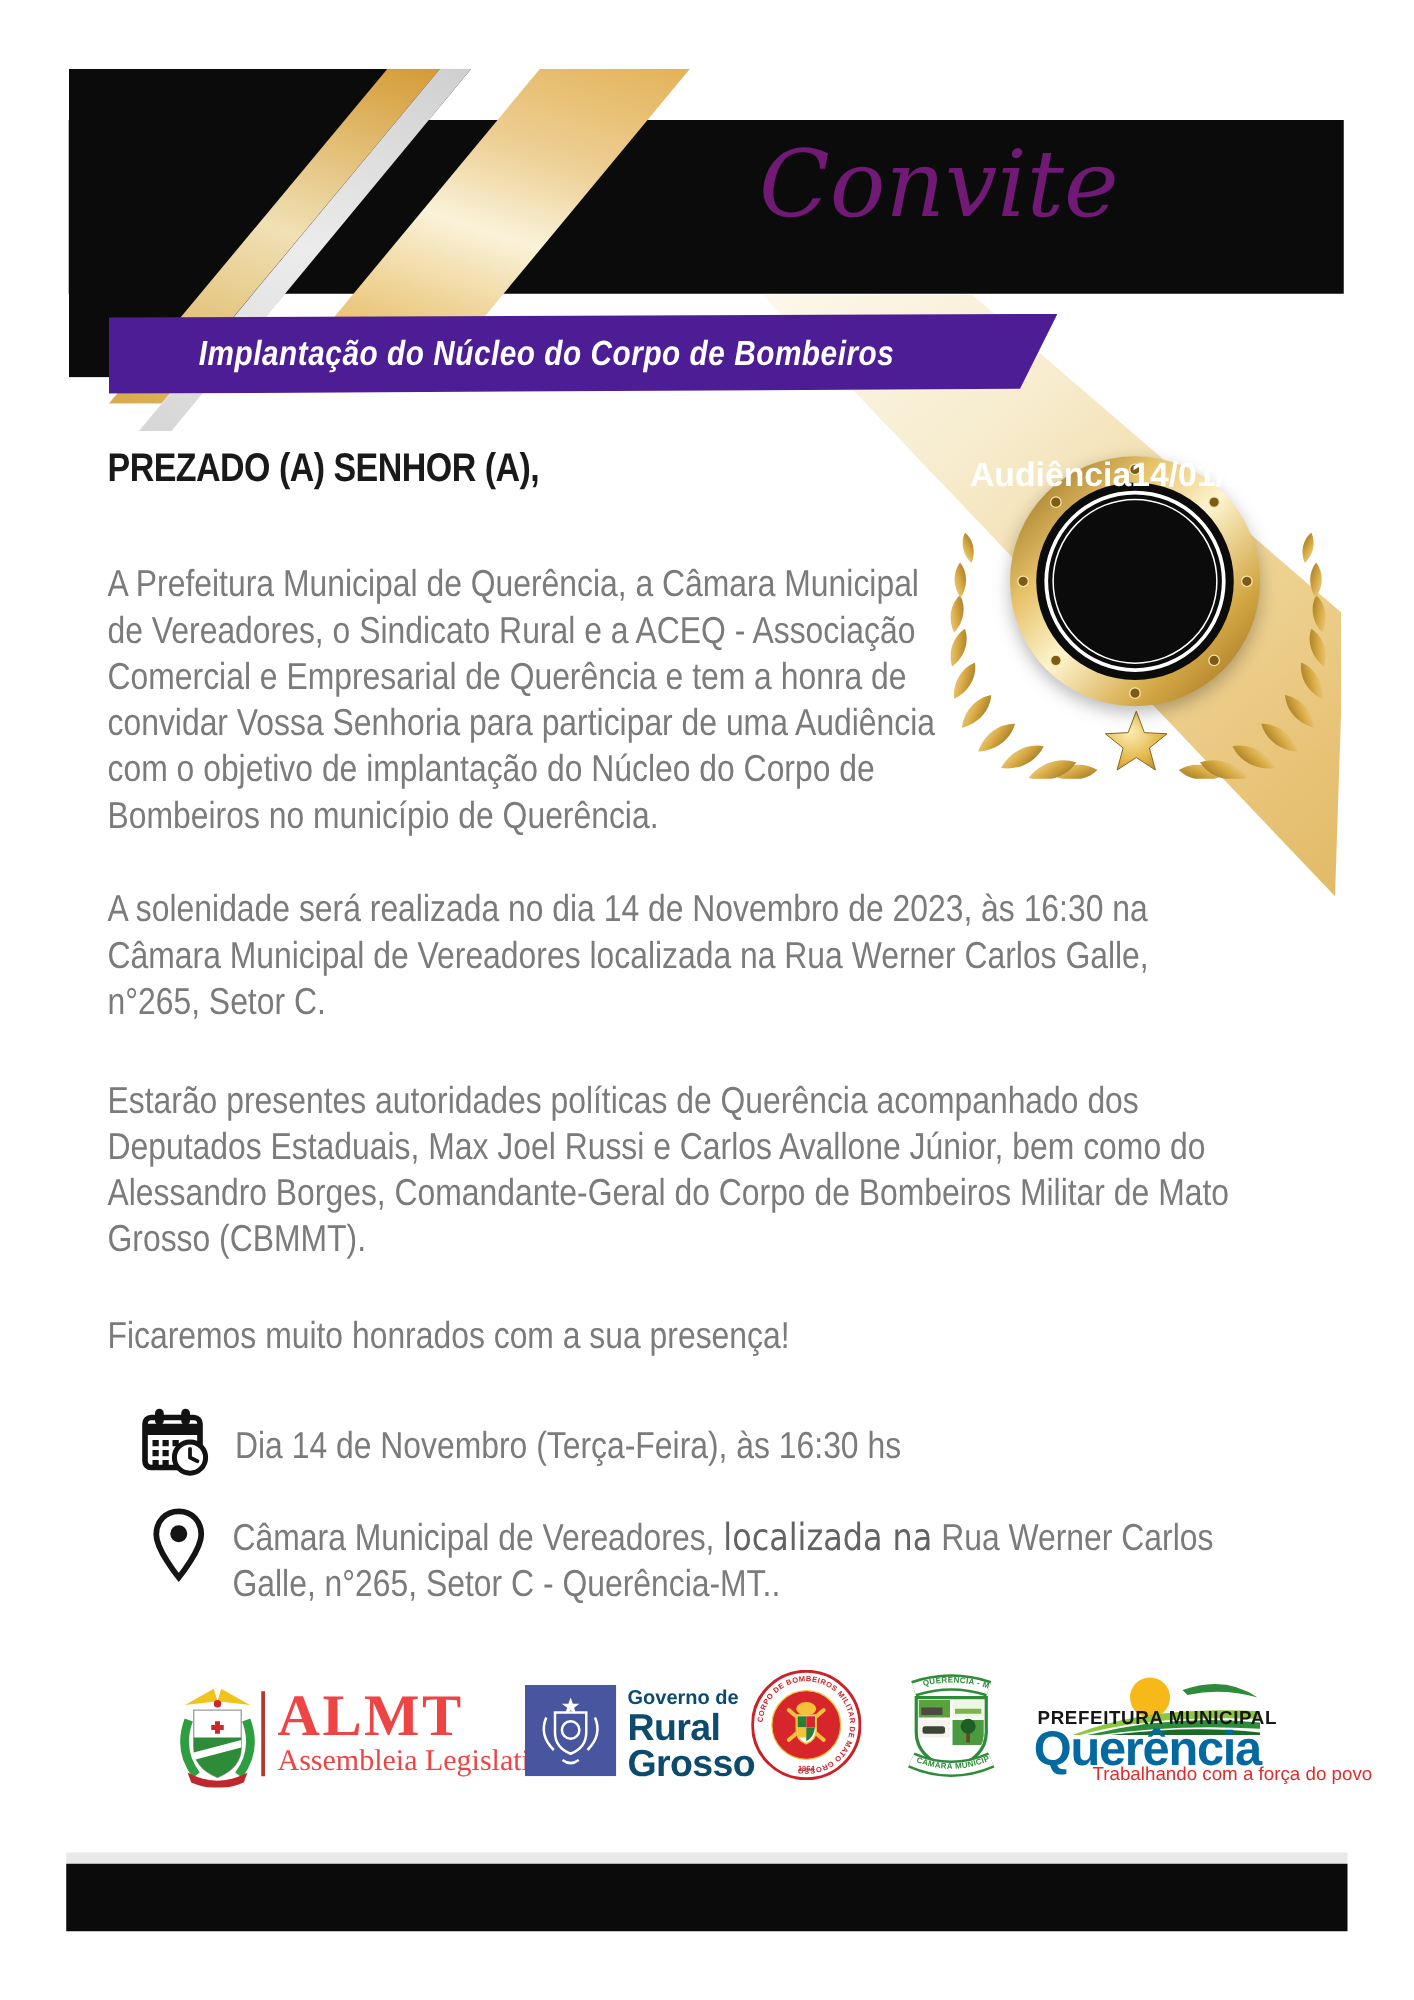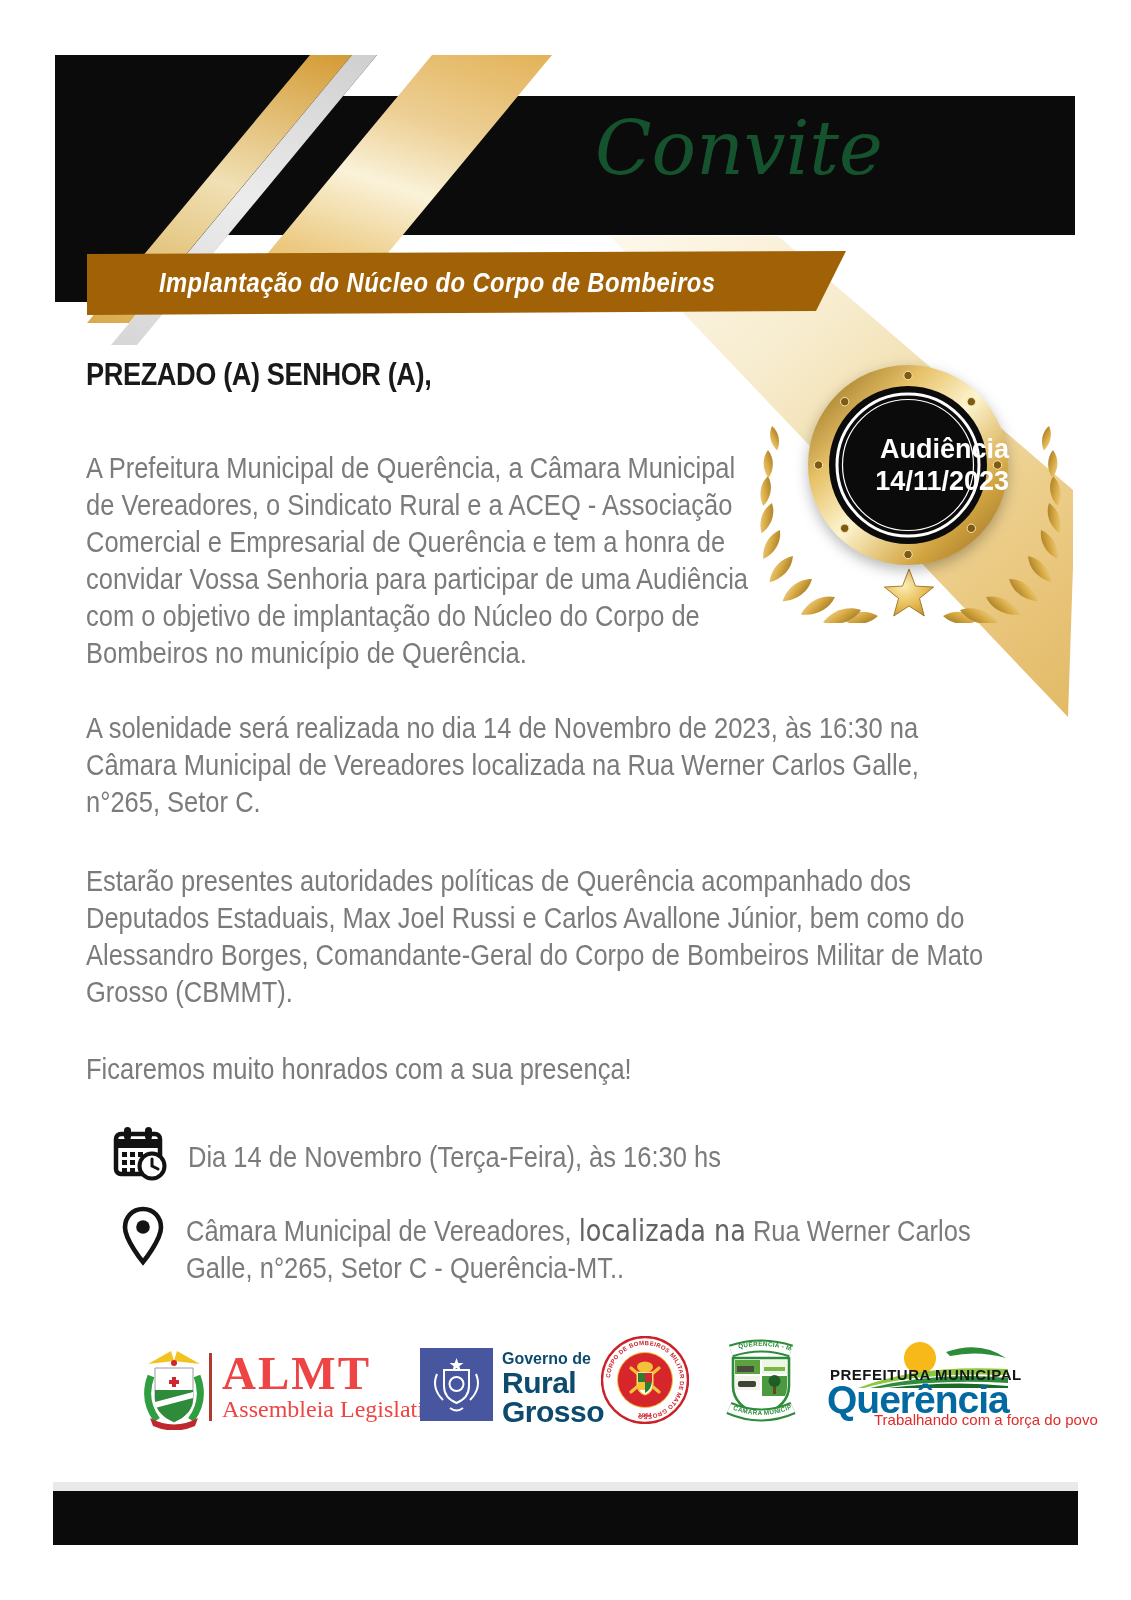--- a/index.html
+++ b/index.html
@@ -16,32 +16,32 @@
     clip-path:polygon(0 0,322px 0,117px 247px,0 247px);}
   .stripe-gold-narrow{left:87px;top:55px;width:265px;height:268px;
     clip-path:polygon(223px 0,265px 0,42px 268px,0 268px);
     background:linear-gradient(200deg,#d49a33 0%,#f0e0b4 48%,#d8a94a 100%);}
   .stripe-gray{left:111px;top:55px;width:266px;height:290px;
     clip-path:polygon(241px 0,266px 0,26px 290px,0 290px);
     background:linear-gradient(200deg,#cfcfcf 0%,#ececec 50%,#d6d6d6 100%);}
   .stripe-gold-wide{left:219px;top:55px;width:333px;height:257px;
     clip-path:polygon(213px 0,333px 0,120px 257px,0 257px);
     background:linear-gradient(198deg,#e3b258 0%,#edd096 30%,#faf2d9 50%,#ecca82 75%,#e0b052 100%);}
-  .script-title{left:595px;top:108px;width:300px;text-align:left;color:#14532d;
+  .script-title{left:595px;top:108px;width:300px;text-align:right;color:#701a75;
     font-family:"DejaVu Serif",serif;font-style:italic;font-size:74px;line-height:1.1;}
-  .banner{left:87px;top:251px;width:759px;height:64px;background:#a16207;
+  .banner{left:87px;top:251px;width:759px;height:64px;background:#4c1d95;
     clip-path:polygon(0 3px,759px 0,729px 60px,0 64px);display:flex;align-items:center;}
   .banner-text{margin-left:72px;color:#fff;font-size:28px;font-weight:bold;font-style:italic;
     transform:scaleX(.85);transform-origin:0 50%;white-space:nowrap;letter-spacing:.5px;}
 
   
   .badge-wrap{left:807px;top:364px;width:202px;height:202px;}
   .badge-wrap svg{filter:drop-shadow(0 5px 7px rgba(0,0,0,.28));}
-  .badge-label{left:807px;top:364px;width:202px;height:202px;display:flex;flex-direction:column;
-    align-items:flex-end;justify-content:center;color:#fff;font-weight:bold;font-size:27px;line-height:32px;}
+  .badge-label{left:807px;top:364px;width:202px;height:202px;display:flex;flex-direction:row;
+    align-items:flex-start;justify-content:center;color:#fff;font-weight:bold;font-size:27px;line-height:32px;}
   .wreath{left:743px;top:398px;}
 
   
   .salutation{left:86px;top:356px;color:#191919;font-size:32px;font-weight:bold;
     transform:scaleX(.85);transform-origin:0 0;white-space:nowrap;letter-spacing:-.5px;}
   .para{left:86px;color:#7b7b7b;font-size:30px;line-height:37px;white-space:pre-line;
     transform:scaleX(.85);transform-origin:0 0;width:1100px;}
   .p1{top:449px;} .p2{top:709px;} .p3{top:862px;} .p4{top:1050px;}
 
   
@@ -147,21 +147,21 @@
           <circle cx="164.3" cy="164.3" r="4.2"></circle>
         <circle cx="101" cy="190.5" r="4.2"></circle>
           <circle cx="37.7" cy="164.3" r="4.2"></circle>
         <circle cx="11.5" cy="101" r="4.2"></circle>
           <circle cx="37.7" cy="37.7" r="4.2"></circle>
       </g>
     </svg>
   </div>
   <div class="abs badge-label">
     <span>Audiência</span>
-    <span>14/11/2023</span>
+    <span>14/01/2023</span>
   </div>
 
   <div class="abs salutation">PREZADO (A) SENHOR (A),</div>
   <div class="abs para p1">A Prefeitura Municipal de Querência, a Câmara Municipal
 de Vereadores,  o Sindicato Rural e a ACEQ - Associação
 Comercial e Empresarial  de Querência e tem a honra de
 convidar Vossa Senhoria para participar de uma Audiência
 com o objetivo de implantação do Núcleo do Corpo de
 Bombeiros no município de Querência.</div>
   <div class="abs para p2">A solenidade será realizada no dia 14 de Novembro de 2023, às 16:30 na

